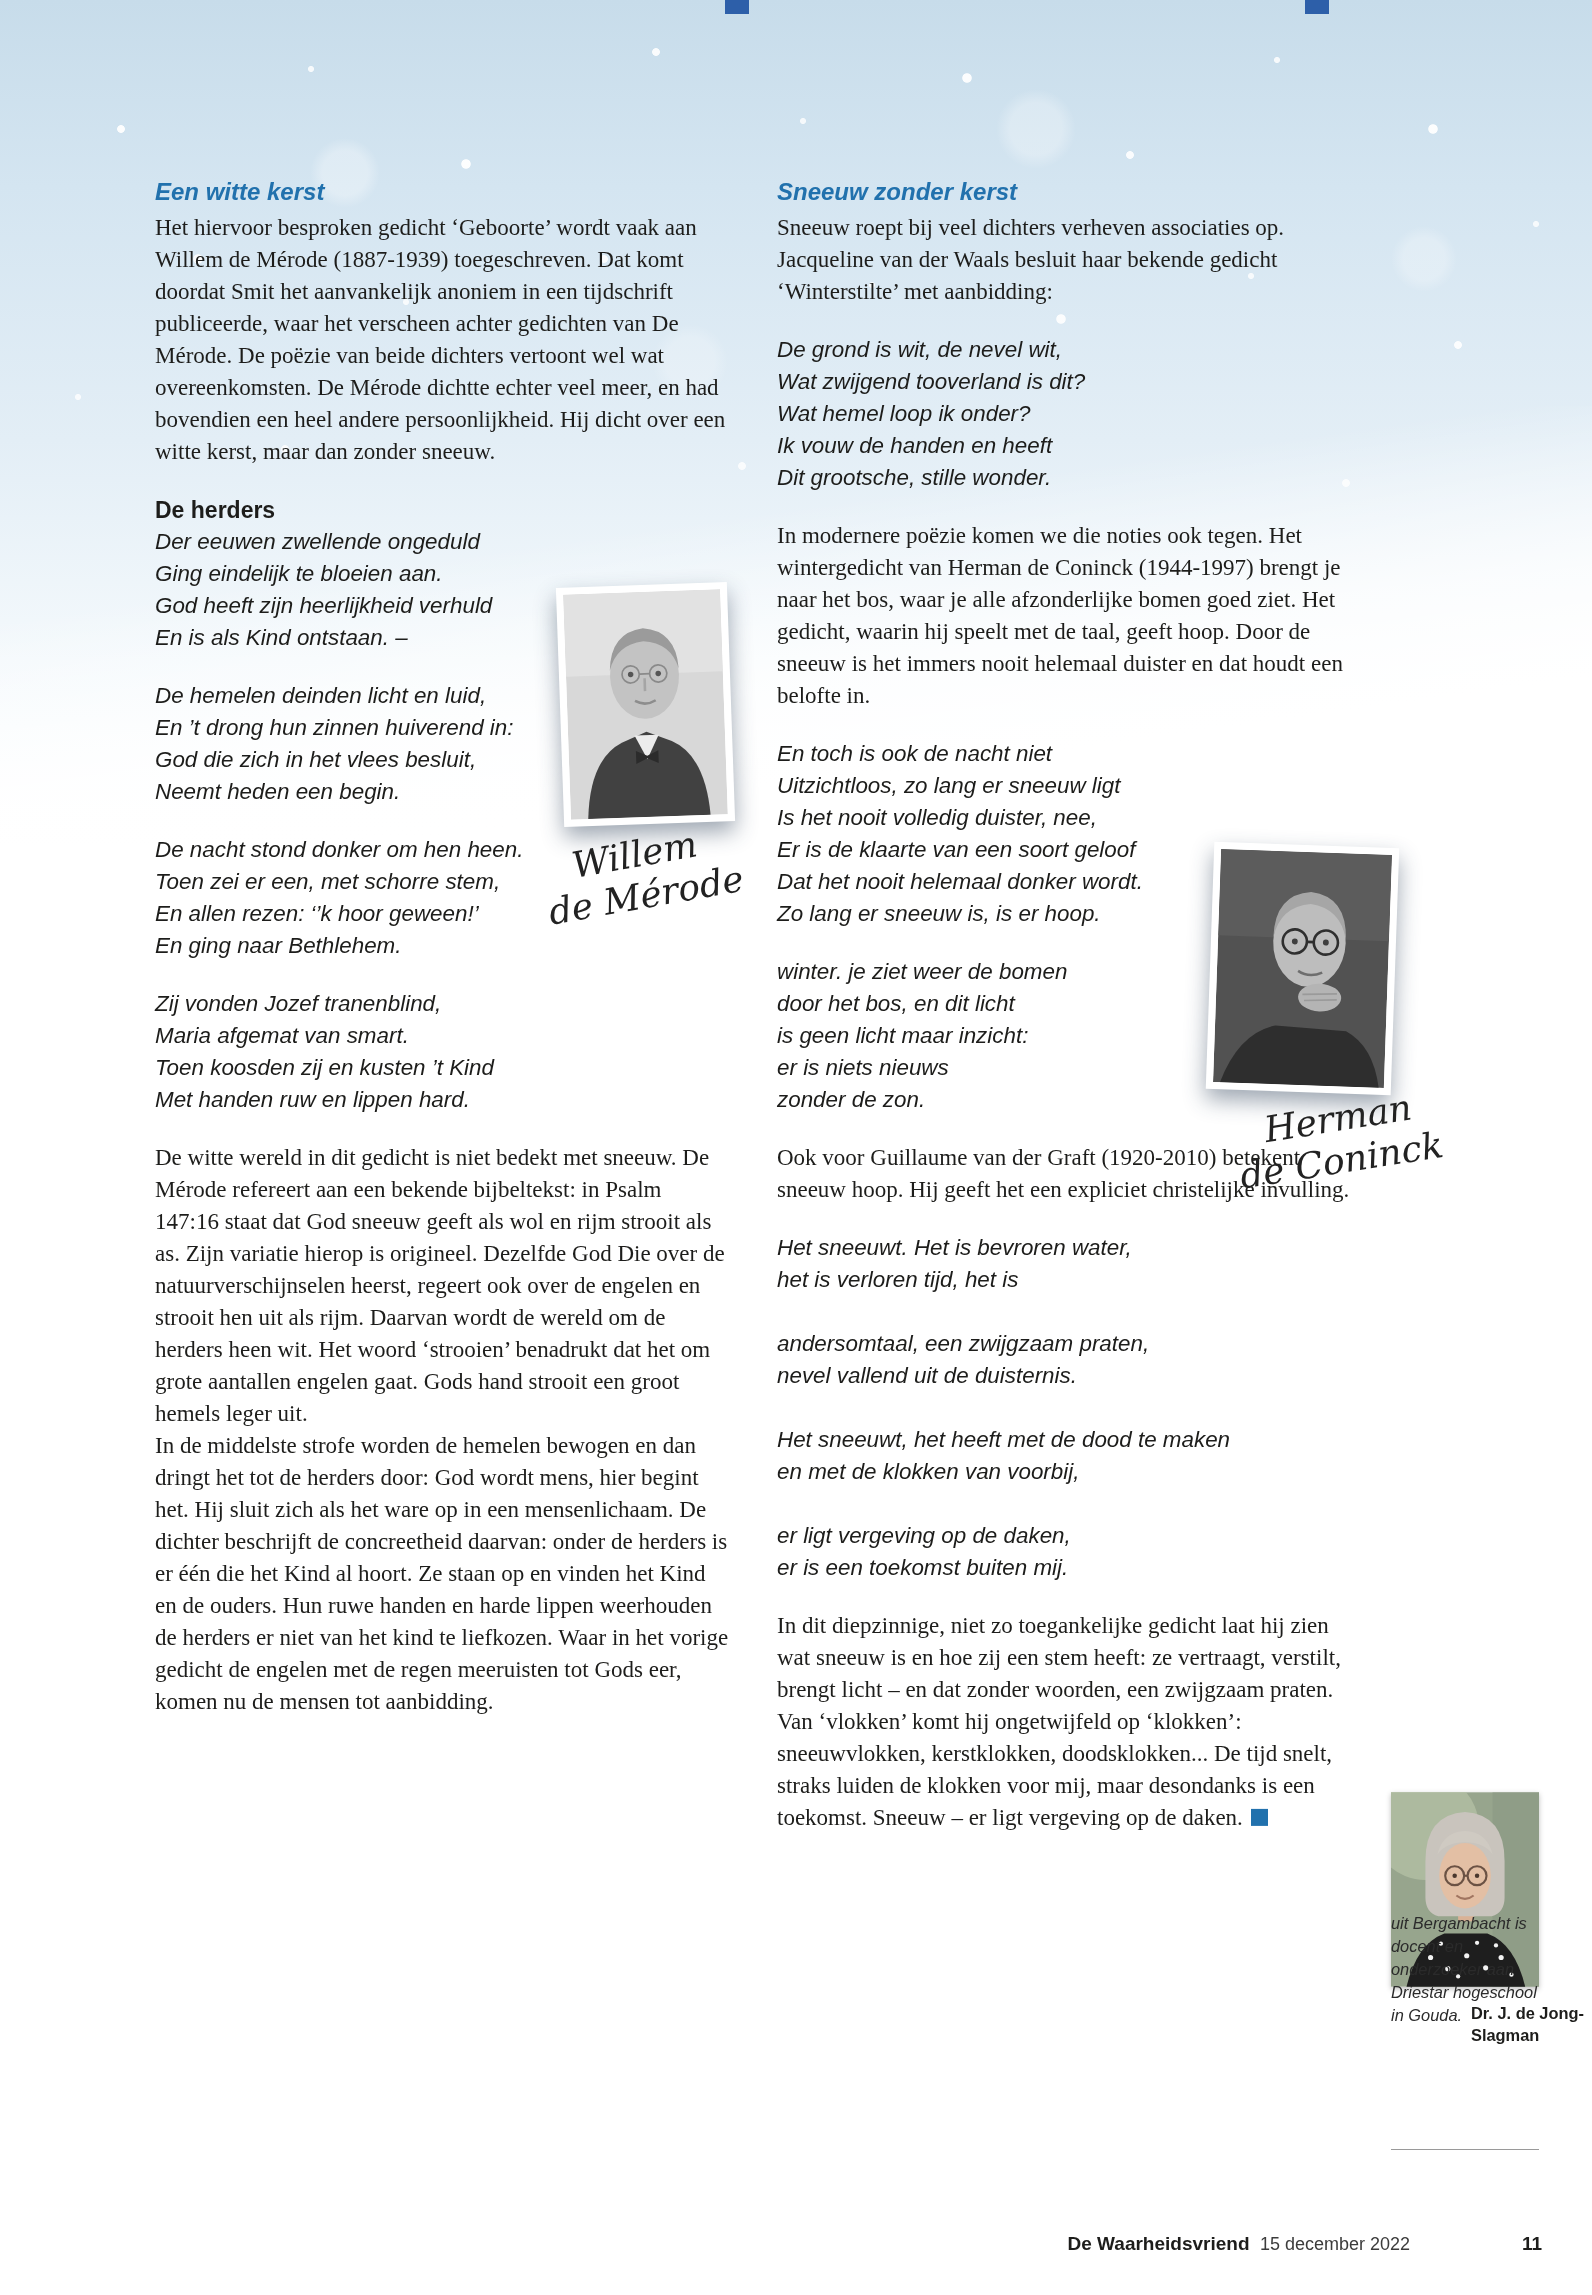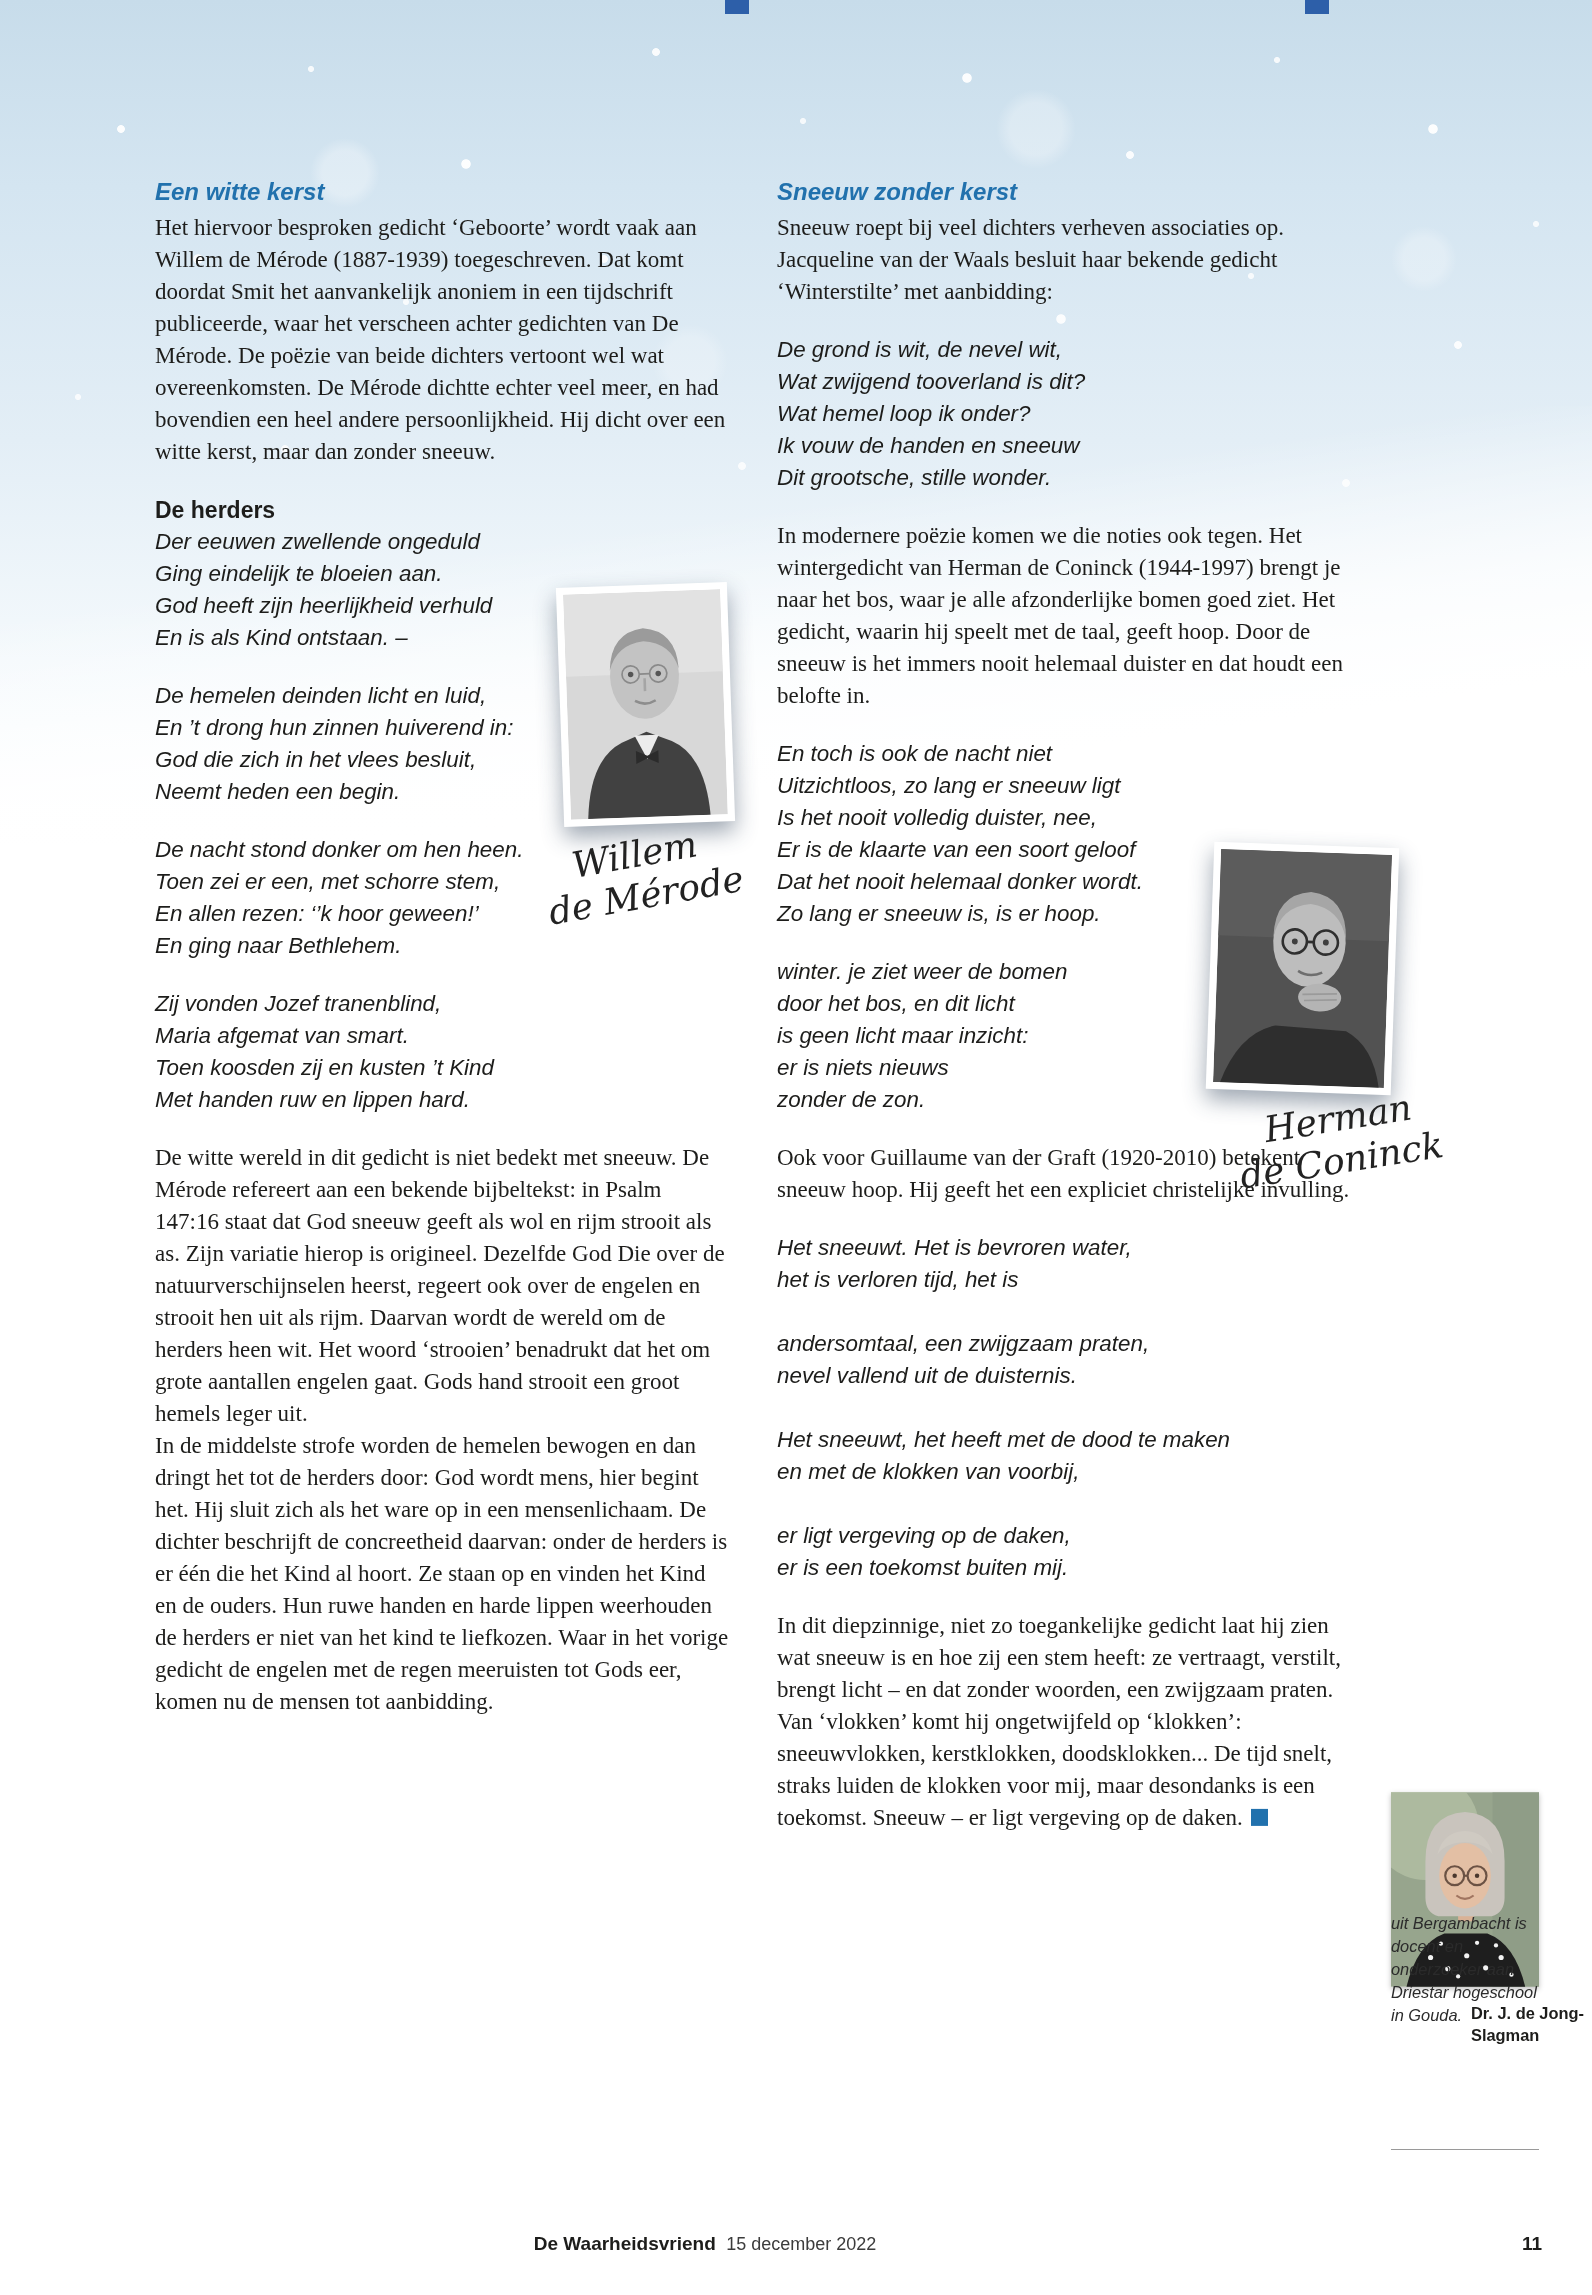--- a/index.html
+++ b/index.html
@@ -100,21 +100,21 @@
   }
   .author-bio {
     position:absolute; left:1391px; top:1912px; width:154px;
     font-family:"Liberation Sans", sans-serif; font-style:italic; font-size:16.4px; line-height:23px; color:#2b2b2b;
   }
   .author-rule { position:absolute; left:1391px; top:2149px; width:148px; height:0.9px; background:#9a9a9a; }
 
   
   .footer {
     position:absolute; top:2233px; left:0; width:1410px;
-    display:flex; justify-content:center; align-items:baseline; gap:10.4px;
+    display:flex; justify-content:flex-end; align-items:baseline; gap:10.4px;
   }
   .footer-mag  { font-family:"Liberation Sans", sans-serif; font-weight:700; font-size:19px; color:#1d1d1b; }
   .footer-date { font-family:"Liberation Sans", sans-serif; font-size:18px; color:#3c3c3c; }
   .page-number {
     position:absolute; top:2233px; left:1522px;
     font-family:"Liberation Sans", sans-serif; font-weight:700; font-size:19px; color:#1d1d1b;
   }
 </style>
 </head>
 <body>
@@ -150,21 +150,21 @@
     <p class="body tight">De witte wereld in dit gedicht is niet bedekt met sneeuw. De Mérode refereert aan een bekende bijbeltekst: in Psalm 147:16 staat dat God sneeuw geeft als wol en rijm strooit als as. Zijn variatie hierop is origineel. Dezelfde God Die over de natuurverschijnselen heerst, regeert ook over de engelen en strooit hen uit als rijm. Daarvan wordt de wereld om de herders heen wit. Het woord ‘strooien’ benadrukt dat het om grote aantallen engelen gaat. Gods hand strooit een groot hemels leger uit.</p>
     <p class="body tight">In de middelste strofe worden de hemelen bewogen en dan dringt het tot de herders door: God wordt mens, hier begint het. Hij sluit zich als het ware op in een mensenlichaam. De dichter beschrijft de concreetheid daarvan: onder de herders is er één die het Kind al hoort. Ze staan op en vinden het Kind en de ouders. Hun ruwe handen en harde lippen weerhouden de herders er niet van het kind te liefkozen. Waar in het vorige gedicht de engelen met de regen meeruisten tot Gods eer, komen nu de mensen tot aanbidding.</p>
   </div>
 
   <div class="col col-right">
     <h2 class="section-head">Sneeuw zonder kerst</h2>
     <p class="body">Sneeuw roept bij veel dichters verheven associaties op. Jacqueline van der Waals besluit haar bekende gedicht ‘Winterstilte’ met aanbidding:</p>
     <div class="poem">De grond is wit, de nevel wit,
 Wat zwijgend tooverland is dit?
 Wat hemel loop ik onder?
-Ik vouw de handen en sneeuw
+Ik vouw de handen en heeft
 Dit grootsche, stille wonder.</div>
     <p class="body">In modernere poëzie komen we die noties ook tegen. Het wintergedicht van Herman de Coninck (1944-1997) brengt je naar het bos, waar je alle afzonderlijke bomen goed ziet. Het gedicht, waarin hij speelt met de taal, geeft hoop. Door de sneeuw is het immers nooit helemaal duister en dat houdt een belofte in.</p>
     <div class="poem">En toch is ook de nacht niet
 Uitzichtloos, zo lang er sneeuw ligt
 Is het nooit volledig duister, nee,
 Er is de klaarte van een soort geloof
 Dat het nooit helemaal donker wordt.
 Zo lang er sneeuw is, is er hoop.</div>
     <div class="poem">winter. je ziet weer de bomen
 door het bos, en dit licht

